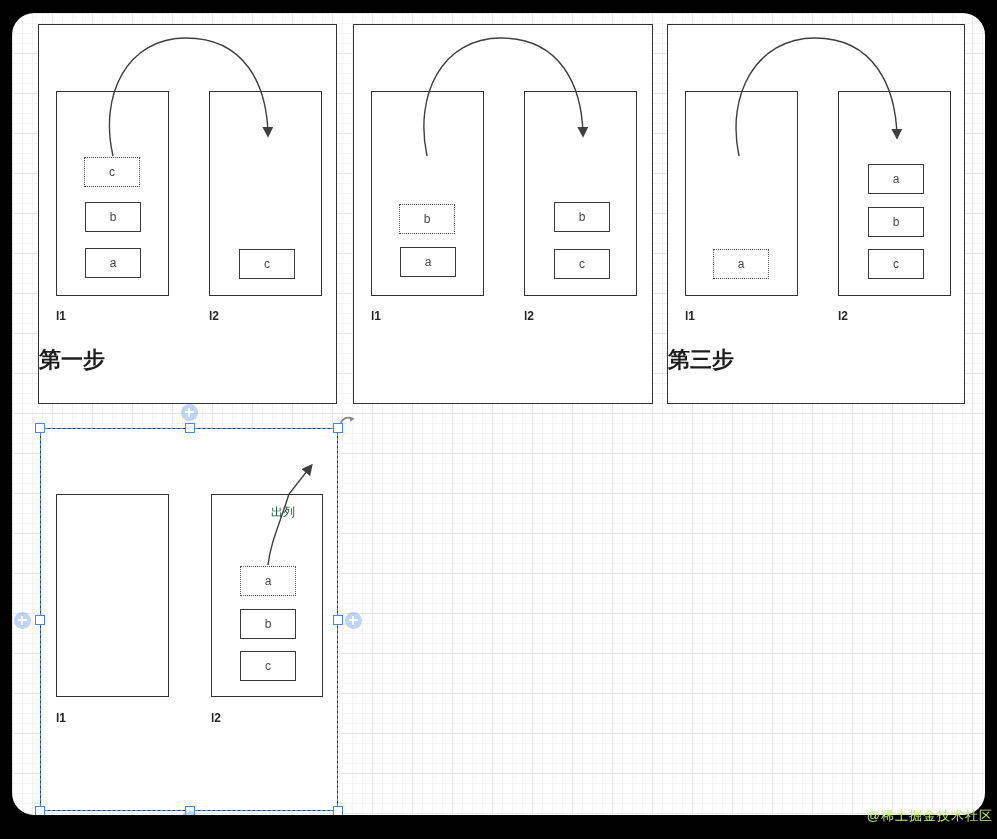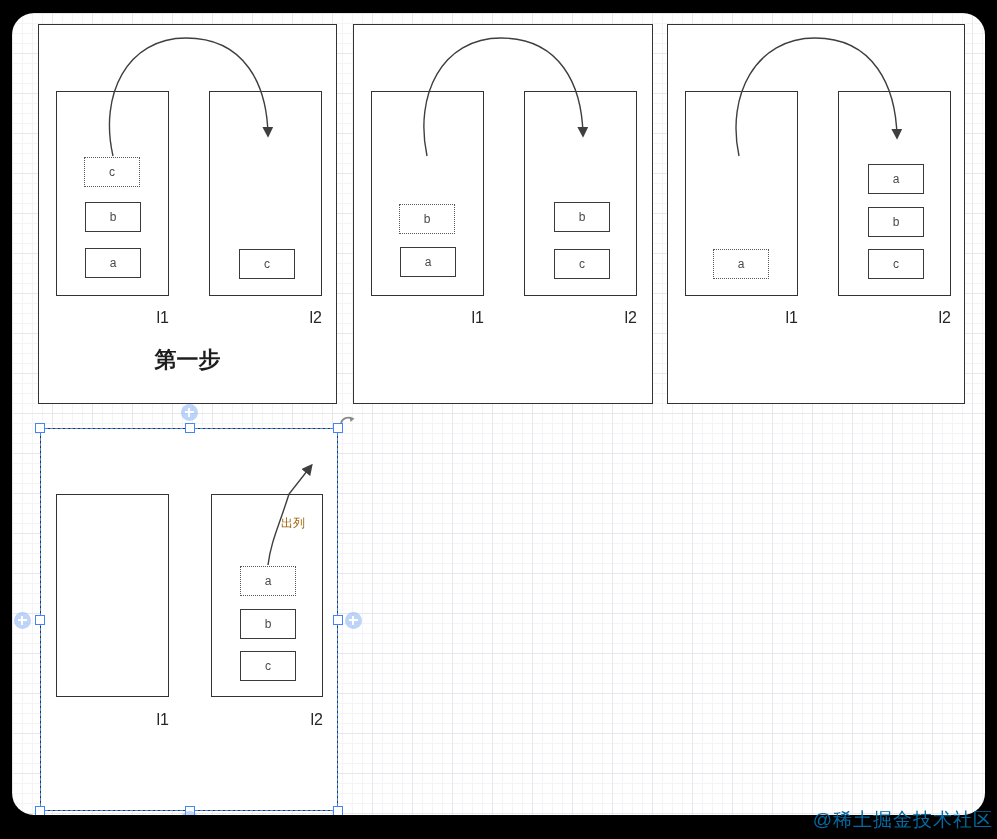--- a/index.html
+++ b/index.html
@@ -20,32 +20,32 @@
   }
   .panel{position:absolute;background:#fff;border:1.4px solid #333;box-sizing:border-box;}
   .list{position:absolute;background:#fff;border:1.4px solid #333;box-sizing:border-box;}
   .box{
     position:absolute;width:56px;height:30px;background:#fff;
     border:1.4px solid #3a3a3a;box-sizing:border-box;
     display:flex;align-items:center;justify-content:center;
     font-size:12px;color:#4a4a4a;
   }
   .box.dotted{border:1.6px dotted #555;}
-  .list-label{position:absolute;text-align:right;font-size:16px;font-weight:400;color:#262626;}
-  .step-label{position:absolute;left:0;right:0;text-align:center;font-size:22px;font-weight:600;color:#1c1c1c;}
+  .list-label{position:absolute;text-align:left;font-size:12px;font-weight:700;color:#262626;}
+  .step-label{position:absolute;left:0;right:0;font-size:22px;font-weight:600;color:#1c1c1c;}
   .arrow-svg{position:absolute;left:0;top:0;pointer-events:none;overflow:visible;}
-  .edge-label{position:absolute;font-size:12px;color:#a16207;text-align:right;margin-top:11px;}
+  .edge-label{position:absolute;font-size:12px;color:#14532d;text-align:left;}
   
   .selection-outline{position:absolute;left:-1px;top:-1px;right:-1px;bottom:-1px;border:1.4px dashed #4285f4;pointer-events:none;}
   .handle{position:absolute;width:10px;height:10px;background:#fff;border:1.6px solid #4285f4;box-sizing:border-box;}
   .dir-arrow{position:absolute;width:17px;height:17px;border-radius:50%;background:rgba(125,170,244,0.5);}
   .dir-arrow::before{content:"";position:absolute;left:4px;top:7.5px;width:9px;height:2px;background:rgba(255,255,255,0.95);}
   .dir-arrow::after{content:"";position:absolute;left:7.5px;top:4px;width:2px;height:9px;background:rgba(255,255,255,0.95);}
   .rotate-handle{position:absolute;}
-  .watermark{position:absolute;right:4px;top:807px;font-size:19px;letter-spacing:1px;color:#0369a1;z-index:9;}
+  .watermark{position:absolute;right:4px;top:807px;font-size:13px;letter-spacing:1px;color:#bef264;z-index:9;}
 </style>
 </head>
 <body>
 
 <div class="canvas">
 
   <div class="panel" style="left:26px;top:11px;width:299px;height:380px;">
     <div class="list" style="left:17px;top:66px;width:113px;height:205px;">
       <div class="box dotted" style="left:27px;top:65px;">
           <span>c</span>
@@ -116,20 +116,21 @@
         </div>
       <div class="box" style="left:29px;top:115px;">
           <span>b</span>
         </div>
       <div class="box" style="left:29px;top:157px;">
           <span>c</span>
         </div>
     </div>
     <div class="list-label" style="left:17px;top:284px;width:113px;">l1</div>
     <div class="list-label" style="left:170px;top:284px;width:113px;">l2</div>
+    <div class="step-label" style="top:320px;">第三步</div>
     <svg class="arrow-svg" width="298" height="380">
       <defs>
         <marker id="ah3" markerWidth="8" markerHeight="8" refX="6" refY="4" orient="auto">
           <path d="M0,0 L8,4 L0,8 Z" fill="#3f3f3f"></path>
         </marker>
       </defs>
       <path d="M71,131 C58,70 88,13 147,13 C206,13 228,62 229,112" fill="none" stroke="#3f3f3f" stroke-width="1.4" marker-end="url(#ah3)"></path>
     </svg>
   </div>
 

